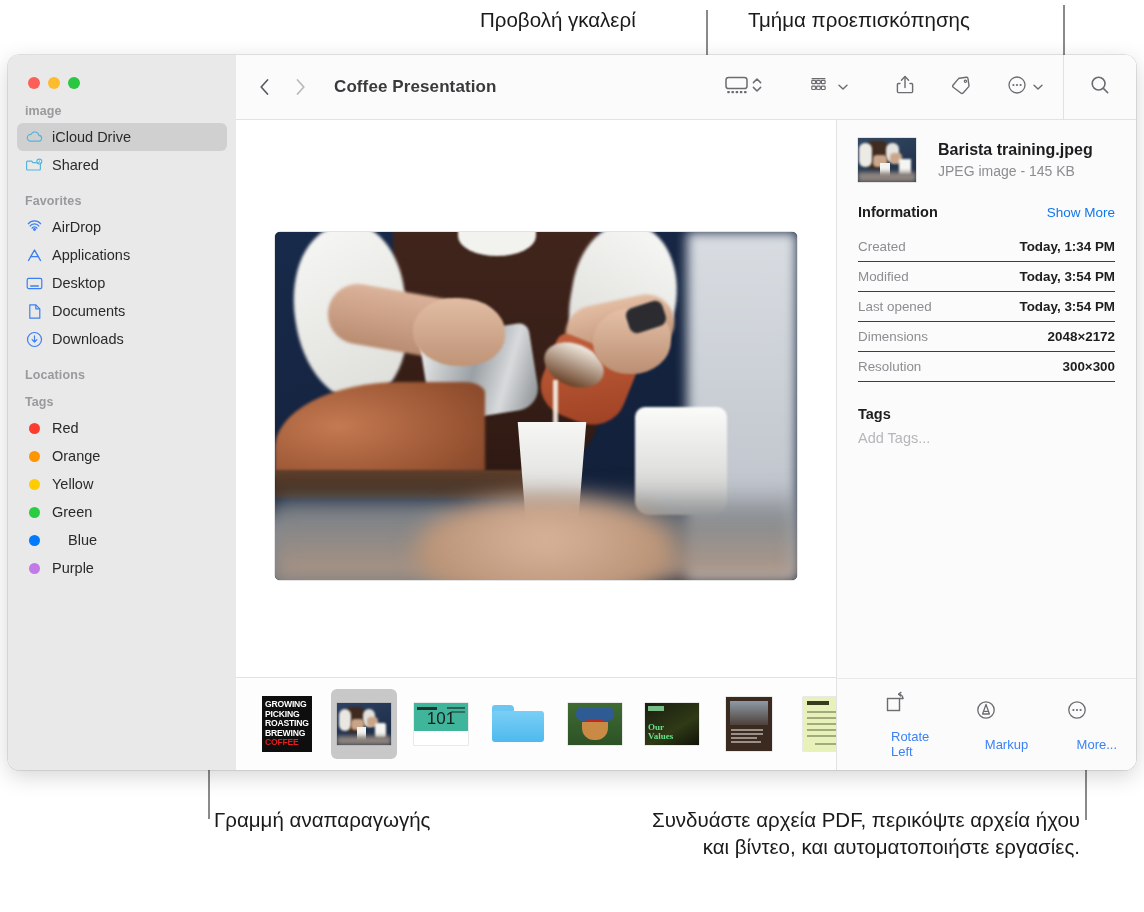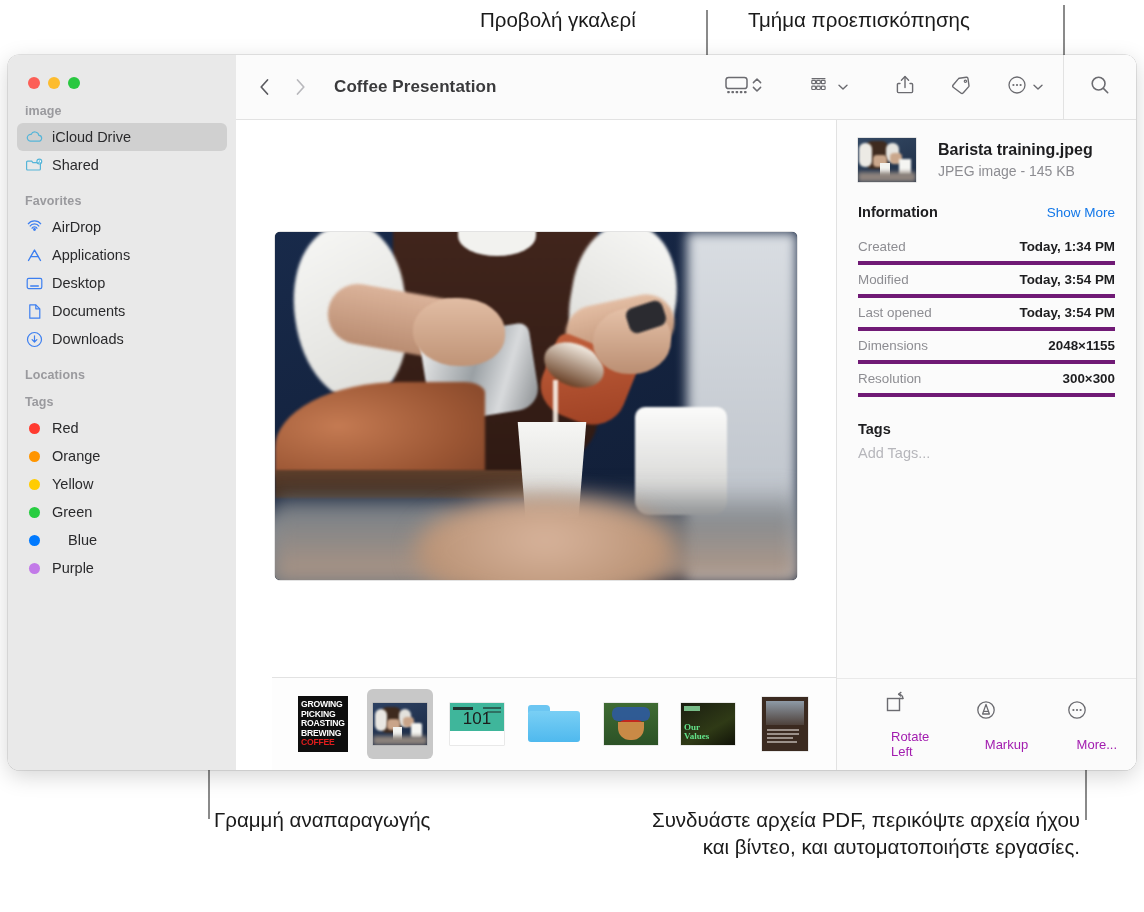--- a/index.html
+++ b/index.html
@@ -142,21 +142,20 @@
                    background: linear-gradient(180deg,#8d9399,#6f757b); filter: blur(10px); border-radius: 30px;}
 
   
   .filmstrip {
     height: 92px; flex: 0 0 92px;
     border-top: 1px solid #e2e2e2;
     background: #fdfdfd;
     display: flex; align-items: center; gap: 11px;
     padding: 0 18px;
     overflow: hidden;
-    margin-left: 36px;
   }
   .thumb-wrap {
     width: 66px; height: 70px;
     display: flex; align-items: center; justify-content: center;
     border-radius: 6px; flex: 0 0 auto;
   }
   .thumb-wrap.sel { background: #c8c8c8; }
   .thumb { width: 54px; height: 42px; overflow: hidden; position: relative;
            box-shadow: 0 0 0 0.5px rgba(0,0,0,0.16); background:#fff; }
 
@@ -203,37 +202,37 @@
   .file-head { display: flex; align-items: center; gap: 22px; margin-bottom: 22px; }
   .file-thumb { width: 58px; height: 44px; flex: 0 0 58px; position: relative; overflow: hidden;
                 box-shadow: 0 0 0 0.5px rgba(0,0,0,0.2); background: linear-gradient(160deg,#2d4060,#1c2b44); }
   .fname { font-size: 16px; font-weight: 700; color: #1d1d1f; line-height: 20px; }
   .fmeta { font-size: 14px; color: #8d8d92; margin-top: 2px; line-height: 18px; }
   .ip-sec-head { display: flex; align-items: baseline; justify-content: space-between; margin-bottom: 12px; }
   .ip-sec-title { font-size: 14.5px; font-weight: 700; color: #1d1d1f; }
   .ip-link { font-size: 13.5px; color: #1277e8; }
   .inforow {
     display: flex; justify-content: space-between; align-items: center;
-    height: 29px; border-bottom: 4px solid #701a75;
+    height: 29px; border-bottom: 1px solid #701a75;
     font-size: 13.4px;
   }
   .inforow:last-child { border-bottom: none; }
   .ir-k { color: #8d8d92; }
   .ir-v { color: #1d1d1f; font-weight: 700; }
   .tags-head { font-size: 14.5px; font-weight: 700; color: #1d1d1f; margin-top: 24px; }
   .tags-add { font-size: 14.5px; color: #b6b6bb; margin-top: 8px; }
 
   .actionbar {
     height: 92px; flex: 0 0 92px;
     display: flex; align-items: center; justify-content: space-around;
     border-top: 1px solid #e9e9e9;
     padding: 0 14px; box-sizing: border-box;
   }
   .action { display: flex; flex-direction: column; align-items: center; gap: 9px; width: 92px; }
-  .action-label { font-size: 13px; color: #a21caf; margin-left: 40px; }
+  .action-label { font-size: 13px; color: #3b82f6; margin-left: 40px; }
 </style>
 </head>
 <body>
 
 <div class="stage">
 
   <div class="callout" style="left:480px; top:6px;">Προβολή γκαλερί</div>
   <div class="cline" style="left:706px; top:10px; width:2px; height:60px;"></div>
 
   <div class="callout" style="left:748px; top:6px;">Τμήμα προεπισκόπησης</div>
@@ -644,21 +643,21 @@
             <div class="inforow">
               <span class="ir-k">Modified</span>
               <span class="ir-v">Today, 3:54 PM</span>
             </div>
             <div class="inforow">
               <span class="ir-k">Last opened</span>
               <span class="ir-v">Today, 3:54 PM</span>
             </div>
             <div class="inforow">
               <span class="ir-k">Dimensions</span>
-              <span class="ir-v">2048×1155</span>
+              <span class="ir-v">2048×2172</span>
             </div>
             <div class="inforow">
               <span class="ir-k">Resolution</span>
               <span class="ir-v">300×300</span>
             </div>
 
             <div class="tags-head">Tags</div>
             <div class="tags-add">Add Tags...</div>
           </div>
 

